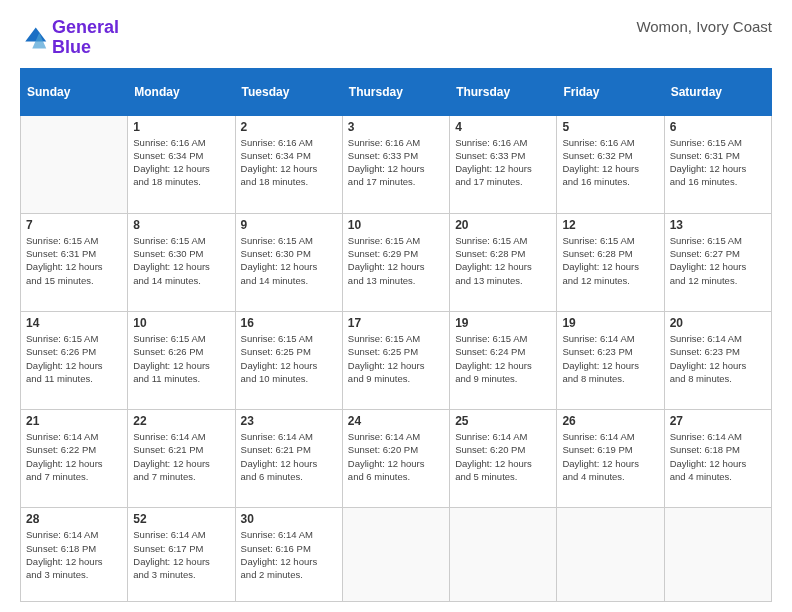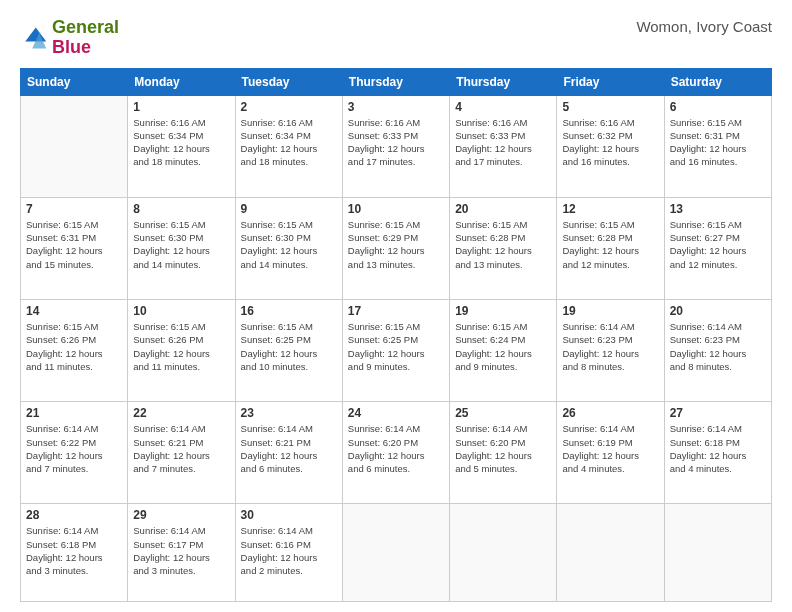--- a/index.html
+++ b/index.html
@@ -27,21 +27,21 @@
       display: flex;
       align-items: center;
       gap: 4px;
     }
     .logo-text {
       font-size: 18px;
       font-weight: bold;
       color: #333;
       line-height: 1.1;
     }
-    .logo-blue { color: #be185d; }
+    .logo-blue { color: #6d28d9; }
     .logo-icon {
       width: 28px;
       height: 28px;
     }
     .title-block {
       text-align: right;
     }
     .month-title {
       font-size: 36px;
       font-weight: bold;
@@ -54,21 +54,21 @@
     }
     .calendar {
       width: 100%;
       border-collapse: collapse;
       flex: 1;
       font-size: 10.5px;
     }
     .calendar th {
       background-color: #1a6fc4;
       color: #fff;
-      padding: 6px 6px;
+      padding: 16px 6px;
       text-align: left;
       font-size: 12px;
       font-weight: bold;
       border: 1px solid #1a6fc4;
     }
     .calendar td {
       border: 1px solid #ccc;
       vertical-align: top;
       padding: 4px 5px;
       width: calc(100% / 7);
@@ -98,21 +98,21 @@
 
 <div class="page">
   <div class="header">
     <div class="logo">
       <svg class="logo-icon" viewBox="0 0 32 32">
         <polygon points="18,4 30,20 6,20" fill="#1a6fc4"></polygon>
         <polygon points="22,10 30,28 14,28" fill="#4a9fd4" opacity="0.7"></polygon>
       </svg>
       <div>
         <div class="logo-text">
-          <span style="color:#4d7c0f">General</span>
+          <span style="color:#6d28d9">General</span>
         </div>
         <div class="logo-text logo-blue">Blue</div>
       </div>
     </div>
     <div class="title-block">
       <div class="location">Womon, Ivory Coast</div>
     </div>
   </div>
 
   <table class="calendar">
@@ -328,21 +328,21 @@
         </tr>
         <tr>
           <td>
             <span class="day-num">28</span>
             <div class="day-info" style="white-space: pre-line;">Sunrise: 6:14 AM
 Sunset: 6:18 PM
 Daylight: 12 hours
 and 3 minutes.</div>
           </td>
           <td>
-            <span class="day-num">29</span>
+            <span class="day-num">52</span>
             <div class="day-info" style="white-space: pre-line;">Sunrise: 6:14 AM
 Sunset: 6:17 PM
 Daylight: 12 hours
 and 3 minutes.</div>
           </td>
           <td>
             <span class="day-num">30</span>
             <div class="day-info" style="white-space: pre-line;">Sunrise: 6:14 AM
 Sunset: 6:16 PM
 Daylight: 12 hours

